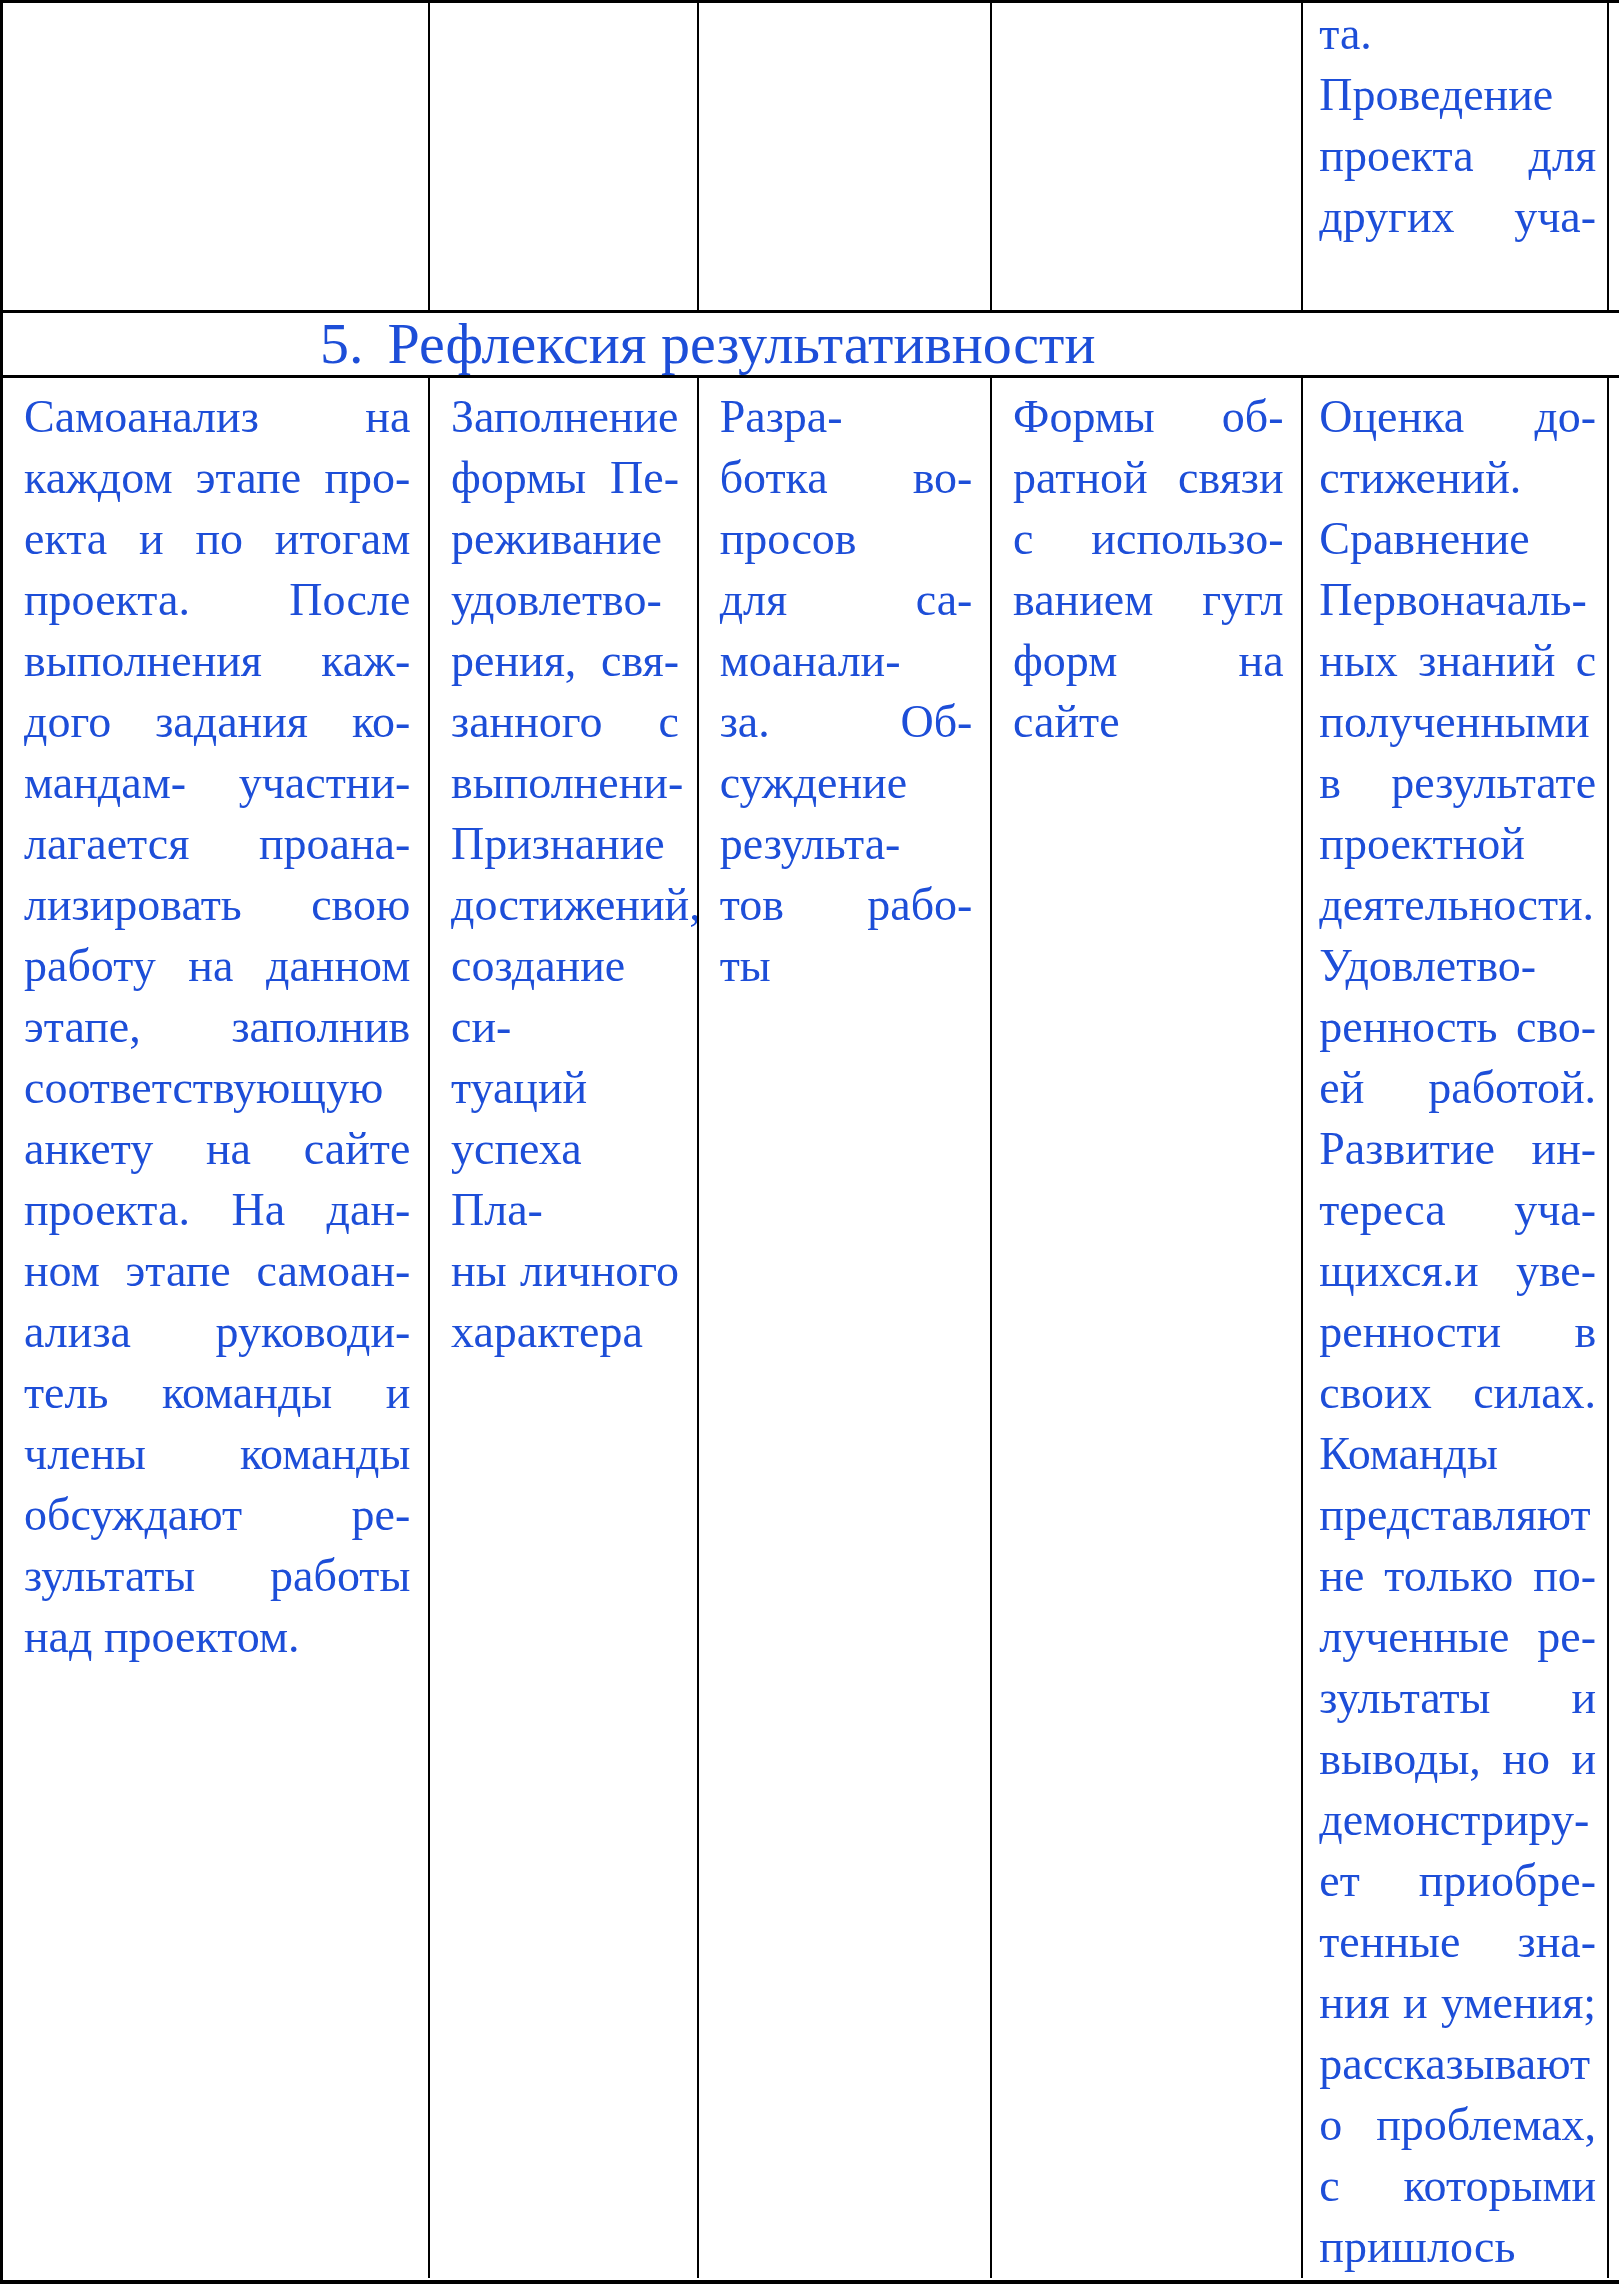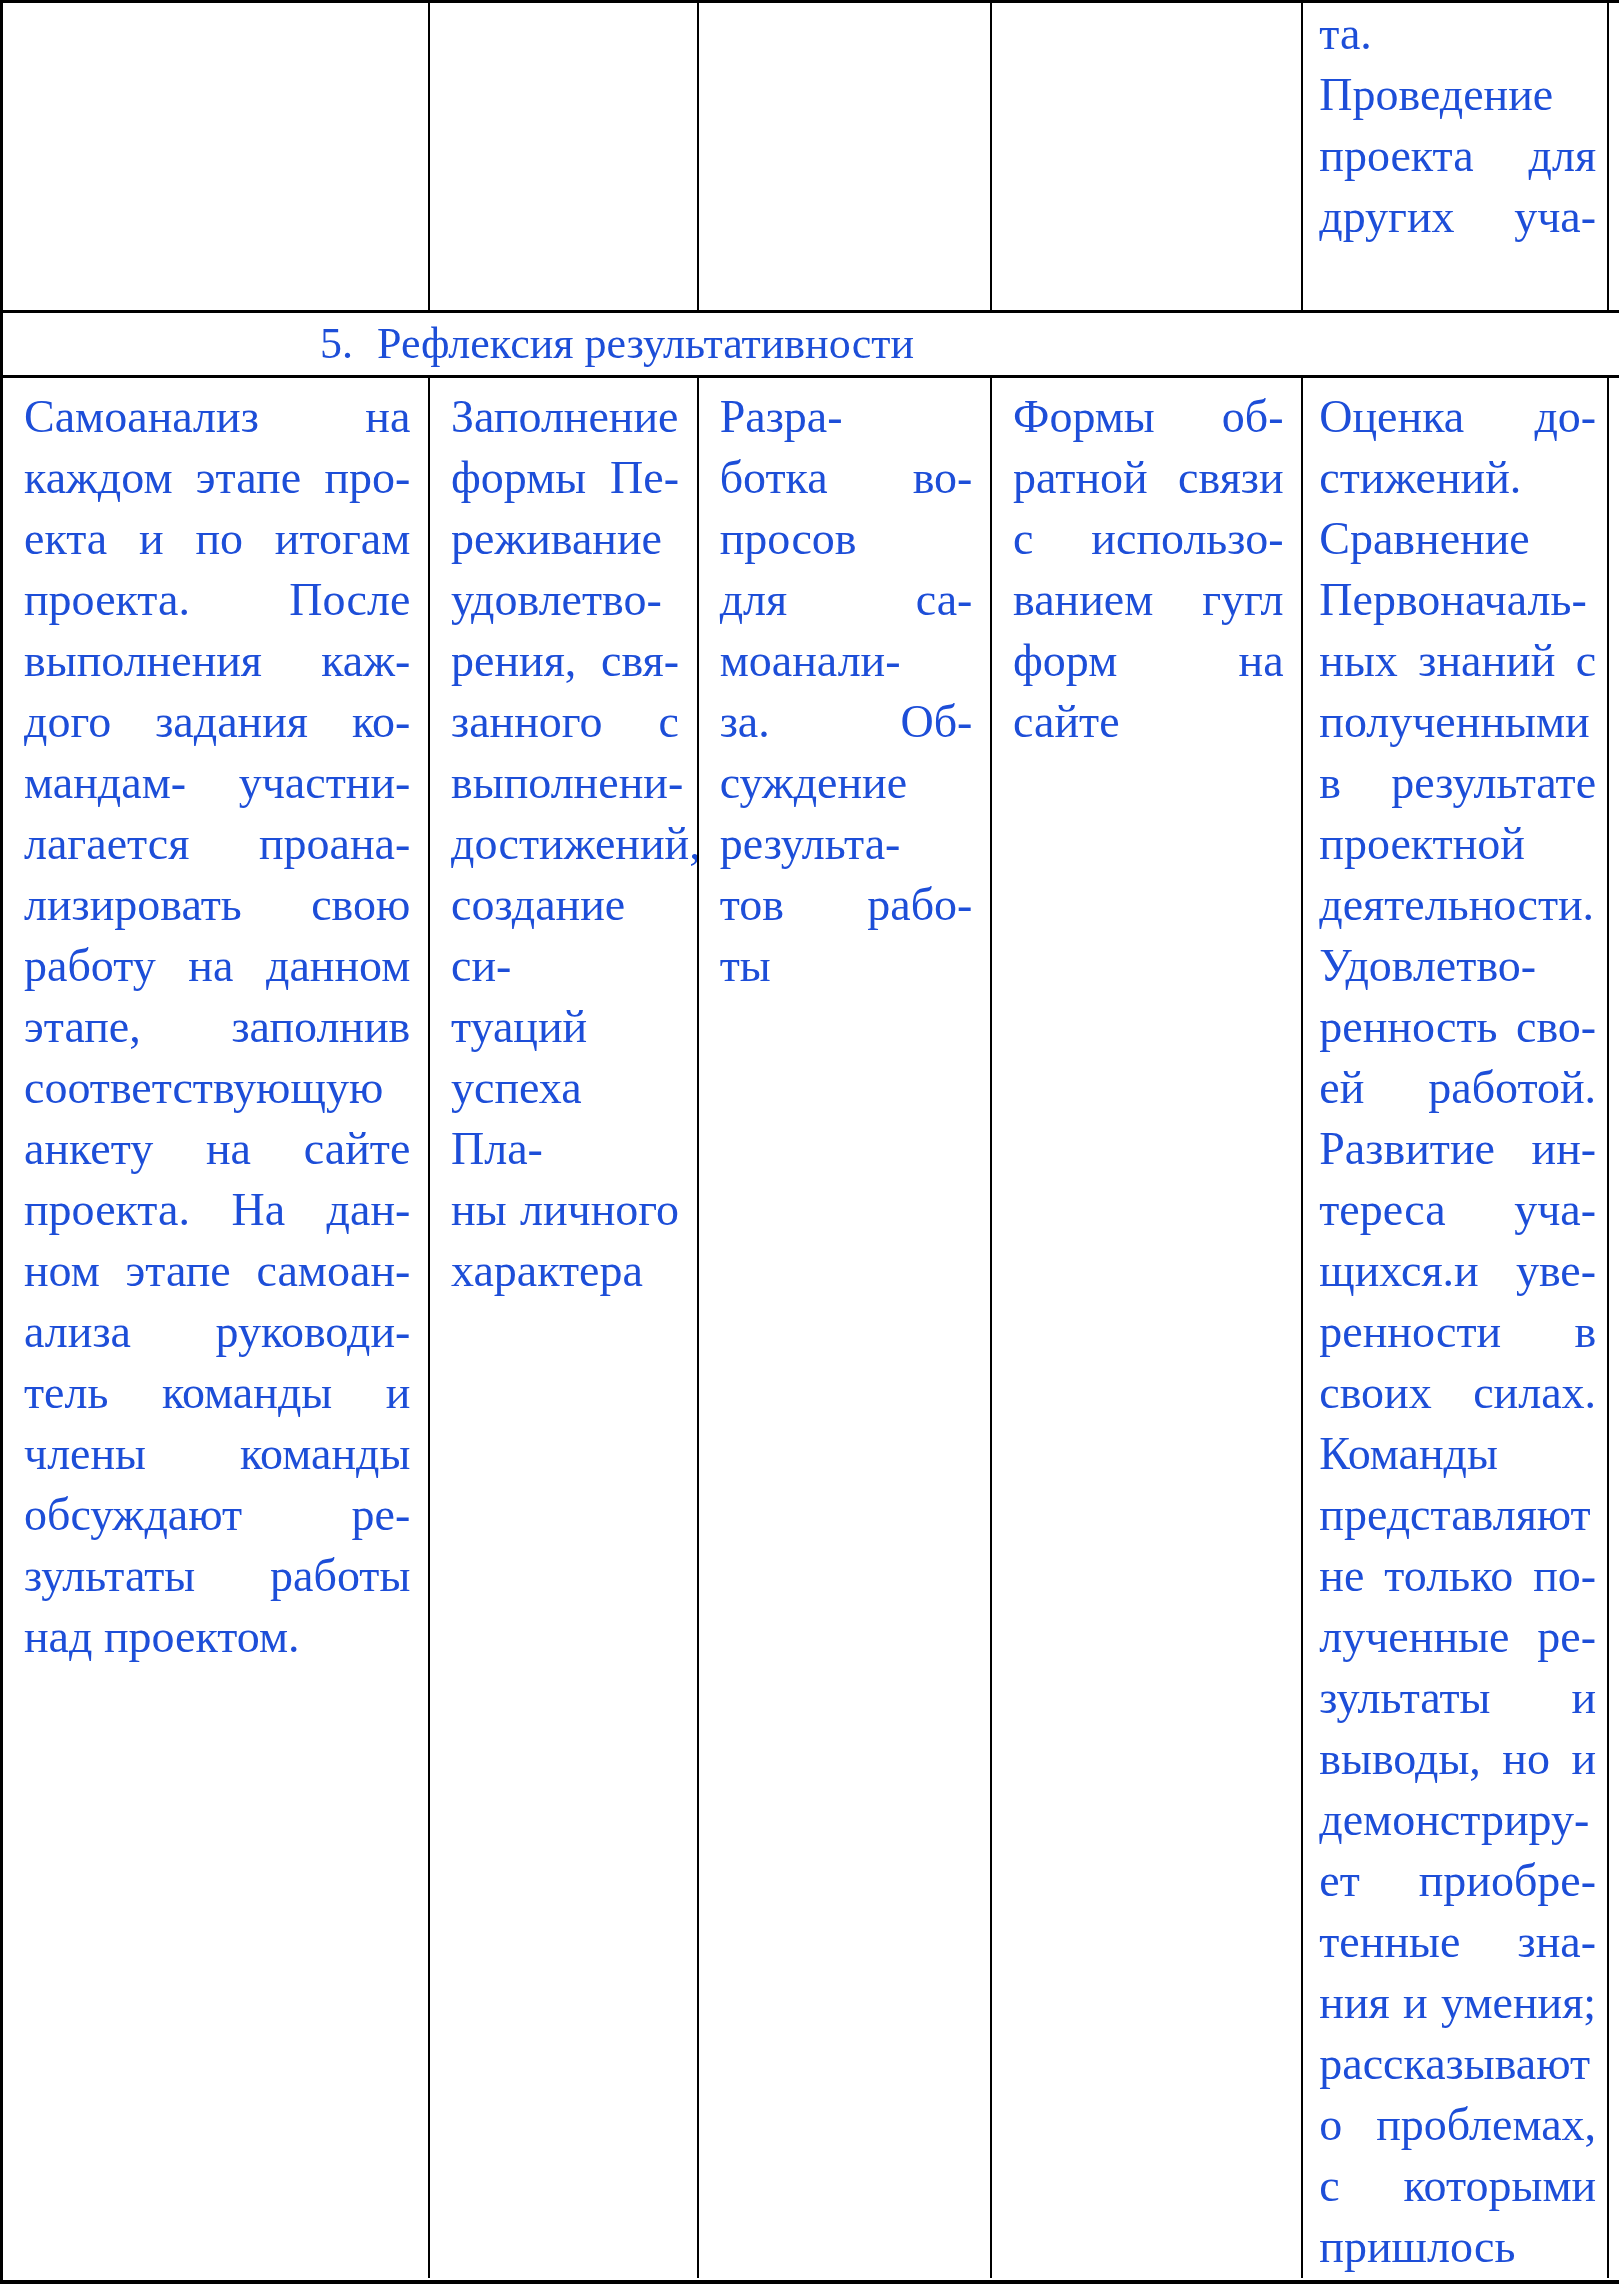--- a/index.html
+++ b/index.html
@@ -61,21 +61,21 @@
 
   .ln {
     text-align: justify;
     text-align-last: justify;
   }
   .ln-last {
     text-align-last: left;
   }
 
   .header-cell {
-    font-size: 44px;
+    font-size: 58px;
     line-height: 48px;
     padding-left: 317px;
     white-space: nowrap;
     text-align: center;
   }
   .header-number {
     display: inline-block;
     margin-right: 24px;
   }
 </style>
@@ -130,20 +130,21 @@
           <div class="ln ln-last">над проектом.</div>
         </div>
       <div class="cell c2">
           <div class="ln">Заполнение</div>
           <div class="ln">формы Пе-</div>
           <div class="ln">реживание</div>
           <div class="ln">удовлетво-</div>
           <div class="ln">рения, свя-</div>
           <div class="ln">занного с</div>
           <div class="ln">выполнени-</div>
+          <div class="ln">Признание</div>
           <div class="ln">достижений,</div>
           <div class="ln">создание си-</div>
           <div class="ln">туаций</div>
           <div class="ln">успеха Пла-</div>
           <div class="ln">ны личного</div>
           <div class="ln ln-last">характера</div>
         </div>
       <div class="cell c3">
           <div class="ln">Разра-</div>
           <div class="ln">ботка во-</div>

